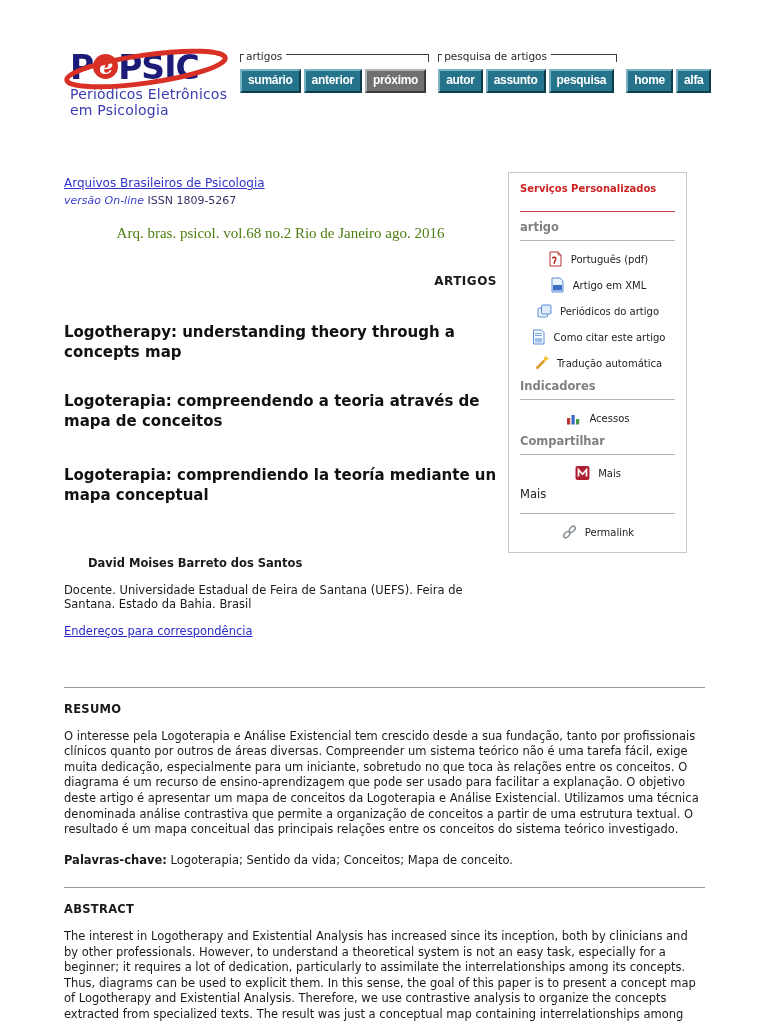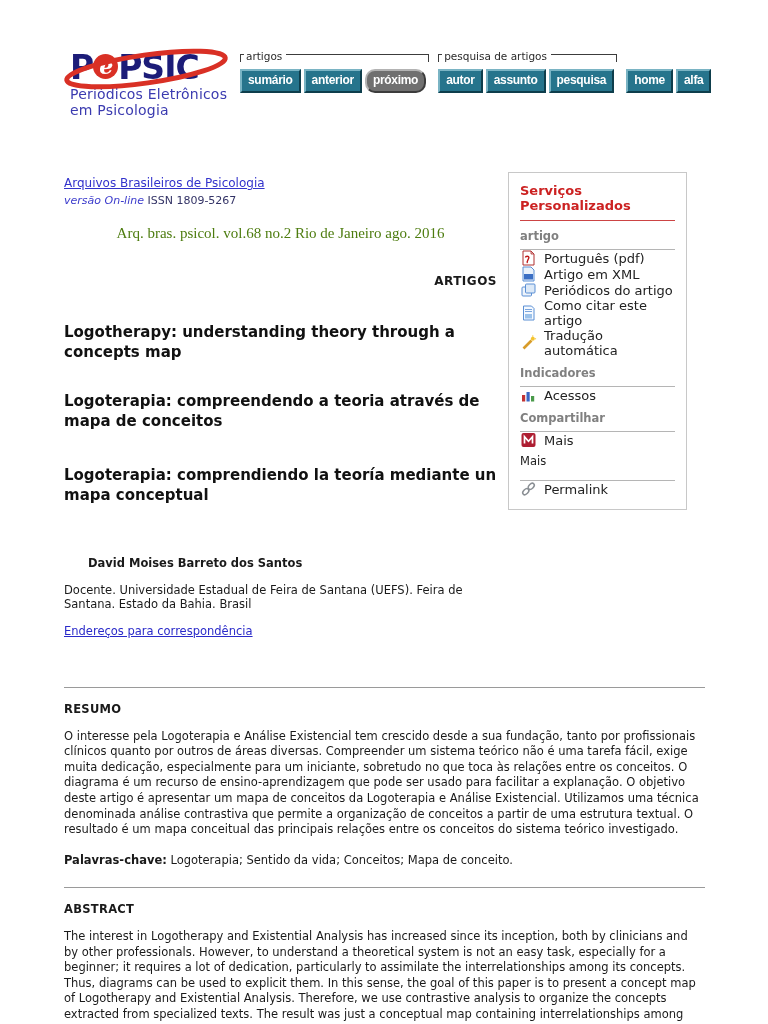--- a/index.html
+++ b/index.html
@@ -30,21 +30,21 @@
   .b-spacer { height:16px; }
   .btn-row { display:flex; }
   .nav-btn {
     display:inline-block; background:#26748c; color:#fff; font-weight:bold; font-size:12px;
     padding:2px 6px 4px; margin-right:3px; cursor:pointer; white-space:nowrap;
     border-top:2px solid #7ab4c4; border-left:2px solid #7ab4c4;
     border-bottom:2px solid #0e3e4c; border-right:2px solid #0e3e4c;
     font-family:"Liberation Sans", sans-serif; letter-spacing:-0.3px;text-align:center;
   }
   .nav-btn.gray { background:#707070; border-top-color:#b3b3b3; border-left-color:#b3b3b3;
-                  border-bottom-color:#3c3c3c; border-right-color:#3c3c3c;border-radius:10px; }
+                  border-bottom-color:#3c3c3c; border-right-color:#3c3c3c; }
 
   
   .main { position:absolute; top:172px; left:64px; width:641px; }
   .left-col { width:433px; }
 
   .journal-title { font-size:12px; color:#3333cc; text-decoration:underline; cursor:pointer; }
   .issn-line { font-size:11px; margin-top:3px; }
   .issn-italic { font-style:italic; color:#3b3bcc; }
   .issn-num { color:#333366; }
   .citation { font-family:"Liberation Serif", "DejaVu Serif", serif; font-weight:normal;
@@ -66,26 +66,26 @@
   .r1 { margin-top:48px; }
   .sec-head { font-weight:bold; font-size:11.5px; margin-top:14px; letter-spacing:0.3px; }
   .body-par { font-size:11.5px; line-height:1.36; margin-top:13px; color:#1a1a1a; }
   .kw-line { font-size:11.5px; margin-top:15px; }
   .kw-line b { font-weight:bold; }
   .r-mid { margin-top:20px; }
 
   
   .sidebar { position:absolute; left:444px; top:0; width:179px; border:1px solid #c8c8c8;
              background:#fff; padding:10px 11px 12px; }
-  .sb-title { color:#cc2222; font-weight:bold; font-size:13px; padding-bottom:7px;
+  .sb-title { color:#cc2222; font-weight:bold; font-size:10px; padding-bottom:17px;
               border-bottom:1px solid #cc4444; }
   .sb-section { color:#808080; font-weight:bold; font-size:11.5px; padding:8px 0 6px;
                 border-bottom:1px solid #b5b5b5; }
-  .sb-item { display:flex; align-items:center; font-size:13px; color:#222;
-             cursor:pointer; }
+  .sb-item { display:flex; align-items:center; margin-top:10px; font-size:10px; color:#222;
+             cursor:pointer;justify-content:center; }
   .sb-item .ic { width:17px; height:16px; margin-right:7px; flex:0 0 17px; }
   .sb-plain { font-size:11.5px; margin-top:6px; color:#222; }
   .sb-div { border:none; border-top:1px solid #b5b5b5; margin:12px 0 0; }
 </style>
 </head>
 <body>
 
 <div class="page">
 
   <div class="logo">

